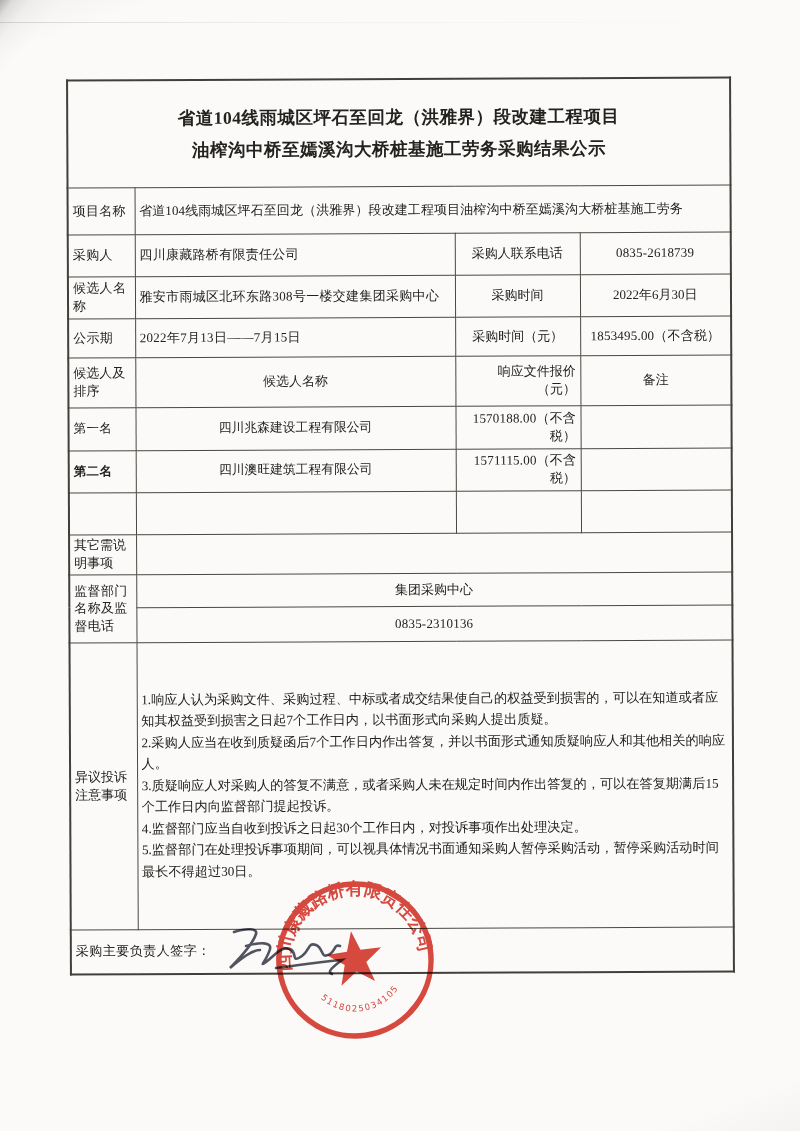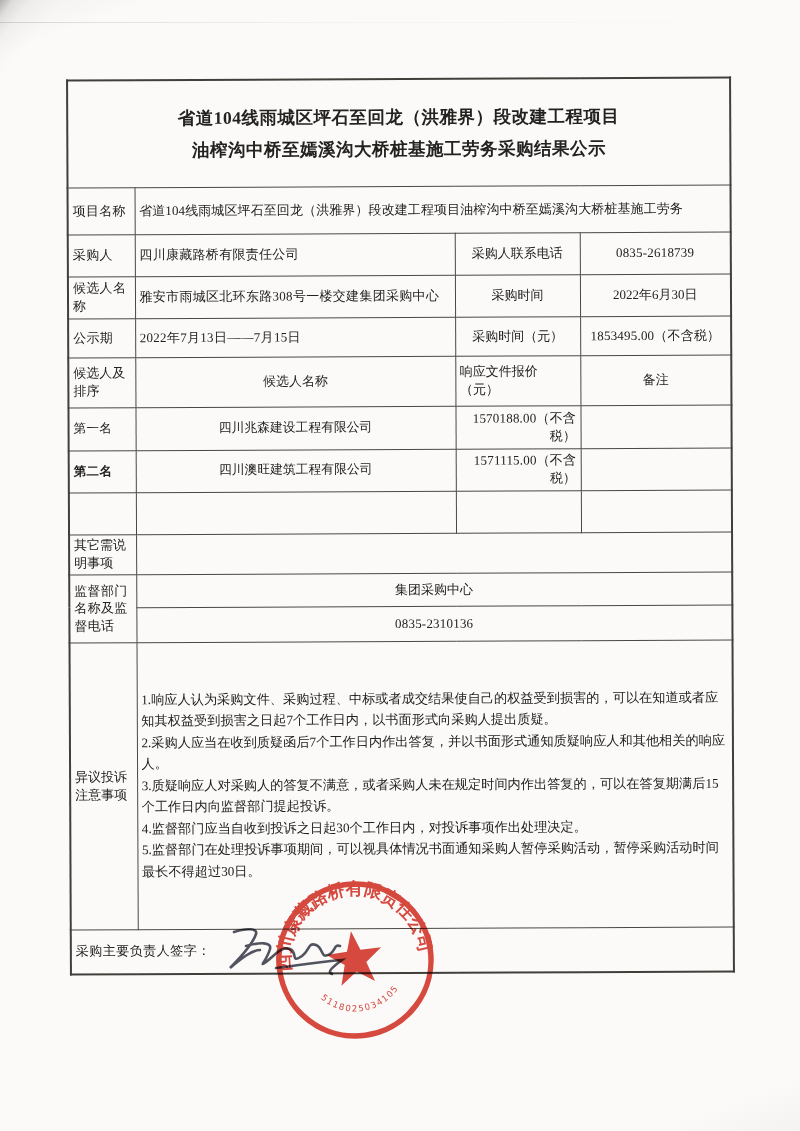--- a/index.html
+++ b/index.html
@@ -40,21 +40,21 @@
   .c1 { width:67px; } .c2 { width:320px; } .c3 { width:125px; } .c4 { width:151px; }
   .title-cell { text-align:center; vertical-align:middle; }
   .title-line { font-size:17.5px; font-weight:bold; letter-spacing:0.5px; line-height:32px; }
   .lab { text-align:left; letter-spacing:0.3px; }
   .lab-left { text-align:left; padding-left:3px; }
   .val-left { text-align:left; padding-left:7px; letter-spacing:0.3px; }
   .val-center { text-align:center; }
   .small-num { font-size:12.2px; letter-spacing:0.2px; }
   .proj-val { font-size:12.8px; padding:0 5px; letter-spacing:0.1px; }
   .hdr { text-align:center; }
-  .hdr-price { padding:0 15px; text-align:left; }
+  .hdr-price { padding:0 15px; text-align:right; }
   .price { text-align:right; padding-left:8px; font-size:12.2px; letter-spacing:0.2px; }
   .objection-text { padding:6px 10px; }
   .objection-text div { font-size:13.2px; line-height:21.5px; text-align:left; }
   .sig-cell { text-align:left; padding-left:7px; font-size:13.5px; letter-spacing:0.5px; }
   .stamp {
     position:absolute; left:269px; top:874px;
     transform:rotate(-8deg);
     mix-blend-mode:multiply; opacity:0.92;
     pointer-events:none;
   }

